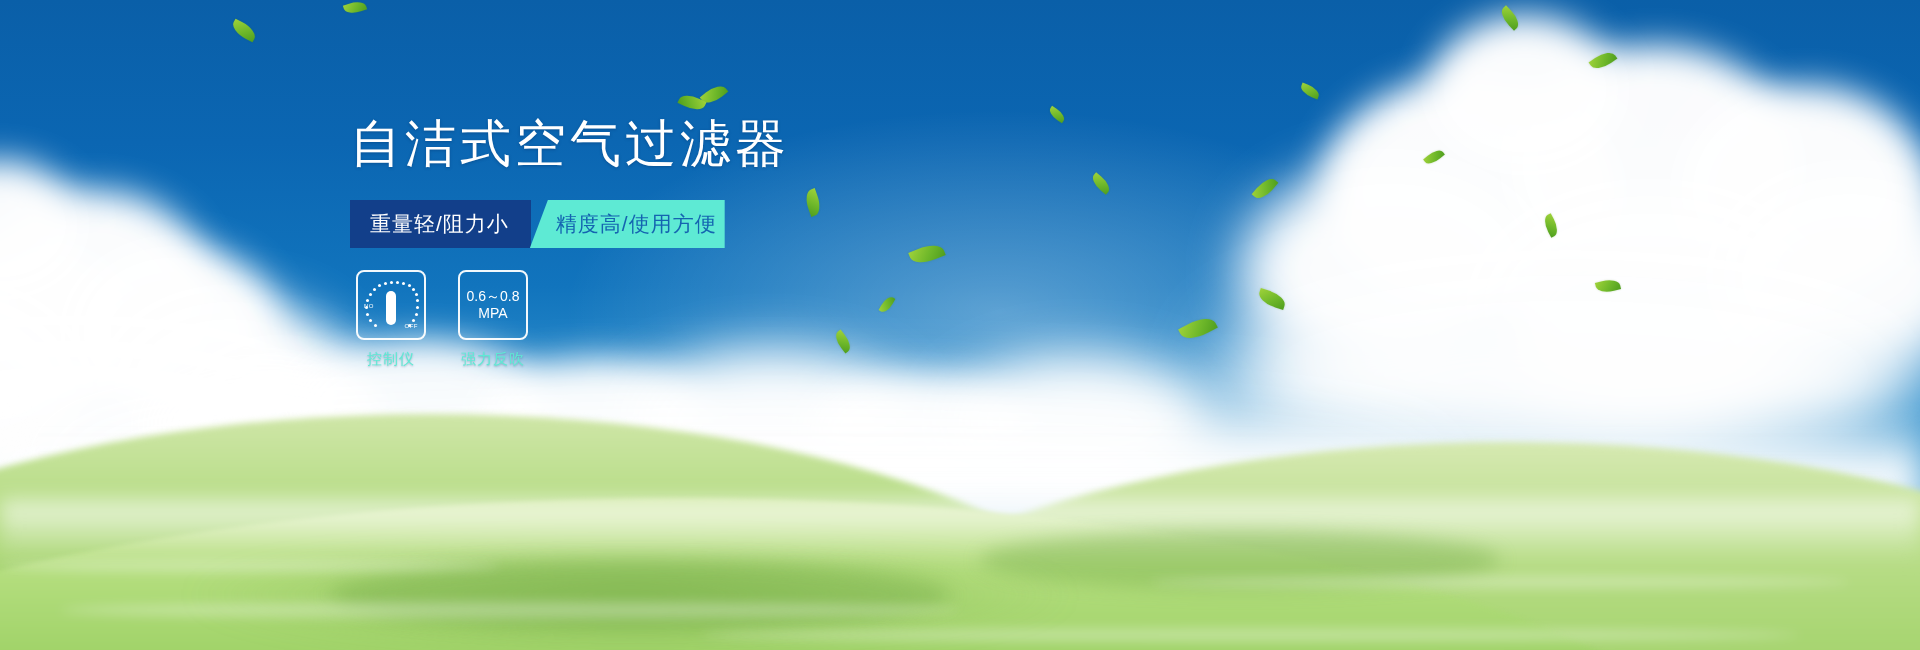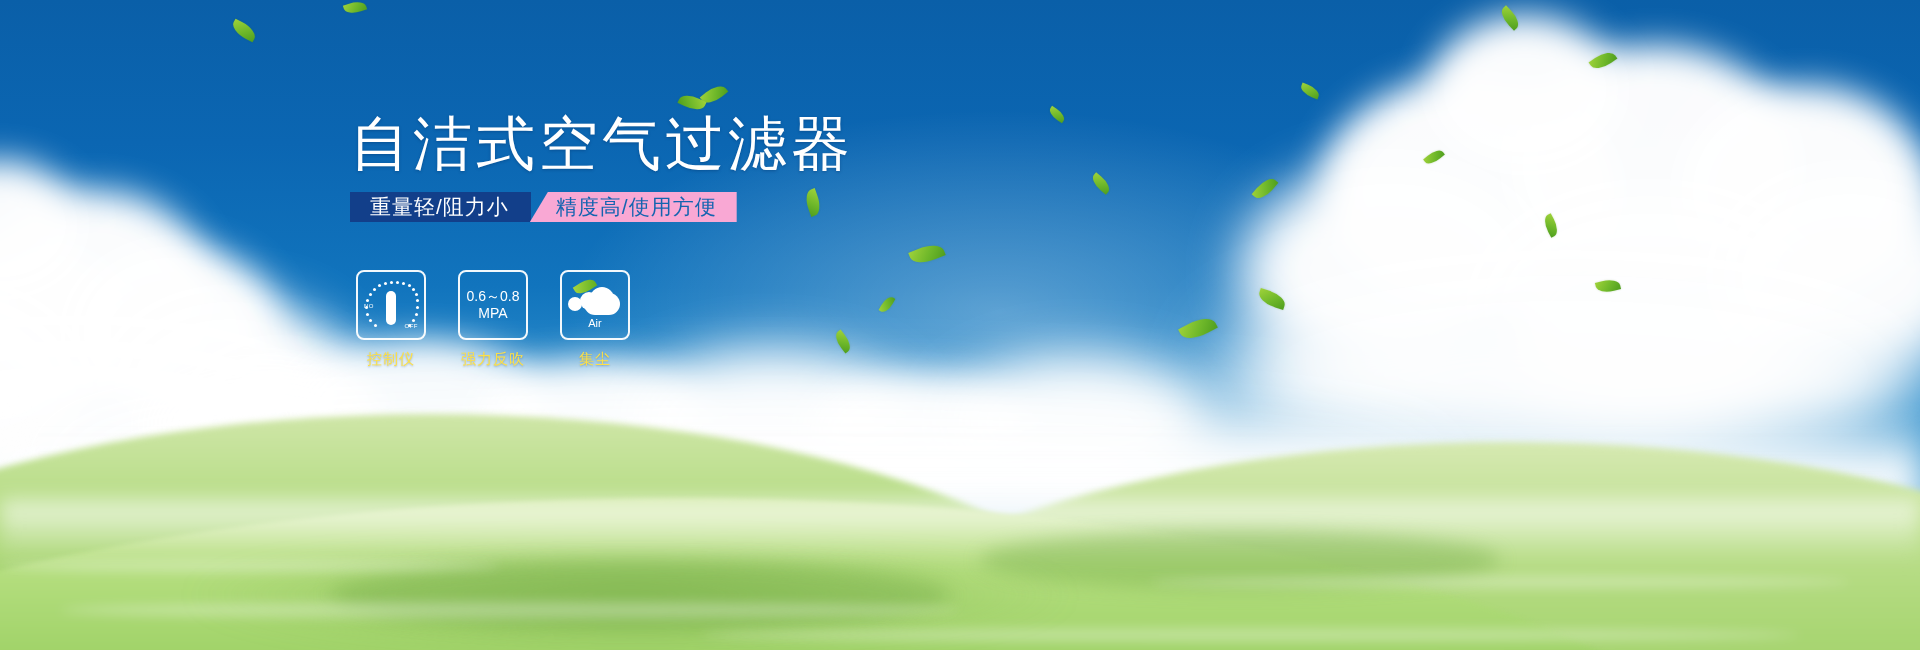--- a/index.html
+++ b/index.html
@@ -98,64 +98,64 @@
     background:linear-gradient(135deg, #9fd23a 0%, #6fb82a 55%, #4f9e1e 100%);
     border-radius:0 70% 0 70%;
     box-shadow:0 0 2px rgba(60,120,20,.25);
   }
 
   
   .content { position:absolute; left:0; top:0; width:1920px; height:650px; }
 
   #page-title {
     position:absolute; left:350px; top:108px;
-    font-size:59px; line-height:72px; color:#ffffff;
+    font-size:51px; line-height:72px; color:#ffffff;
     letter-spacing:4px; font-weight:400;
     text-shadow:0 1px 3px rgba(0,40,90,.35);
     white-space:nowrap;
   }
 
   
   #title-leaf-deco { position:absolute; left:679px; top:88px; width:48px; height:36px; }
 
   
   #subtitle-tags {
-    position:absolute; left:350px; top:192px;
-    display:flex; align-items:stretch; height:30px;
+    position:absolute; left:350px; top:200px;
+    display:flex; align-items:stretch; height:48px;
   }
   .tag-dark {
     background:#123f8a; color:#ffffff;
     display:flex; align-items:center; justify-content:center;
     padding:0 22px 0 20px;
     font-size:21px; letter-spacing:1px; white-space:nowrap;
   }
   .tag-light {
-    background:#f9a8d4; color:#1464b0;
+    background:#5eead4; color:#1464b0;
     display:flex; align-items:center; justify-content:center;
-    padding:0 20px 0 26px;
+    padding:0 8px 0 26px;
     font-size:21px; letter-spacing:1px; white-space:nowrap;
     clip-path:polygon(18px 0, 100% 0, 100% 100%, 0 100%);
     margin-left:-1px;
   }
 
   
   #features {
     position:absolute; left:356px; top:270px;
     display:flex; gap:32px; align-items:flex-start;
   }
   .feature { width:70px; display:flex; flex-direction:column; align-items:center; }
   .feature-box {
     width:70px; height:70px; border:2px solid rgba(255,255,255,.95);
     border-radius:8px; display:flex; flex-direction:column;
     align-items:center; justify-content:center;
     color:#ffffff; text-align:center; position:relative; overflow:hidden;
   }
   .feature-text { font-size:14px; line-height:17px; letter-spacing:0; }
   .feature-label {
-    margin-top:10px; font-size:15px; color:#fde047; white-space:nowrap;
+    margin-top:10px; font-size:15px; color:#5eead4; white-space:nowrap;
     letter-spacing:1px; text-shadow:0 1px 2px rgba(0,40,90,.3);
   }
 
   
   .gauge { position:relative; width:54px; height:52px; }
   .gauge .dot { position:absolute; width:3px; height:3px; background:#fff; border-radius:50%; }
   .gauge .needle {
     position:absolute; left:50%; top:12px; margin-left:-5px;
     width:10px; height:34px; background:#fff; border-radius:5px;
   }
@@ -311,29 +311,16 @@
       <div class="feature">
         <div class="feature-box">
           <div class="feature-text">0.6～0.8</div>
           <div class="feature-text">MPA</div>
         </div>
         <div class="feature-label">强力反吹</div>
       </div>
 
 
 
-      <div class="feature">
-        <div class="feature-box">
-          <div class="airicon">
-            <div class="lf" style="left:6px; top:-2px;"></div>
-            <div class="c1"></div>
-            <div class="c2"></div>
-            <div class="c3"></div>
-            <div class="c4"></div>
-            <div class="airtxt">Air</div>
-          </div>
-        </div>
-        <div class="feature-label">集尘</div>
-      </div>
 
     </div>
   </div>
 </div>
 
 </body></html>

